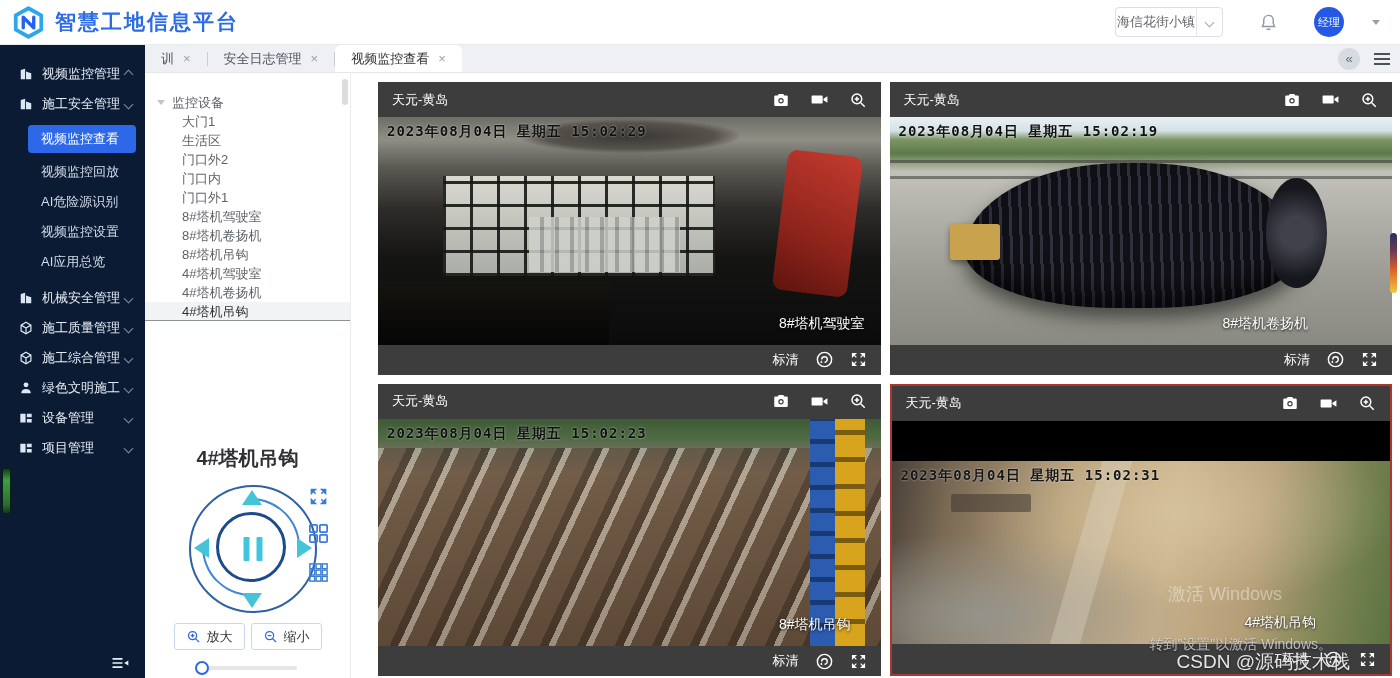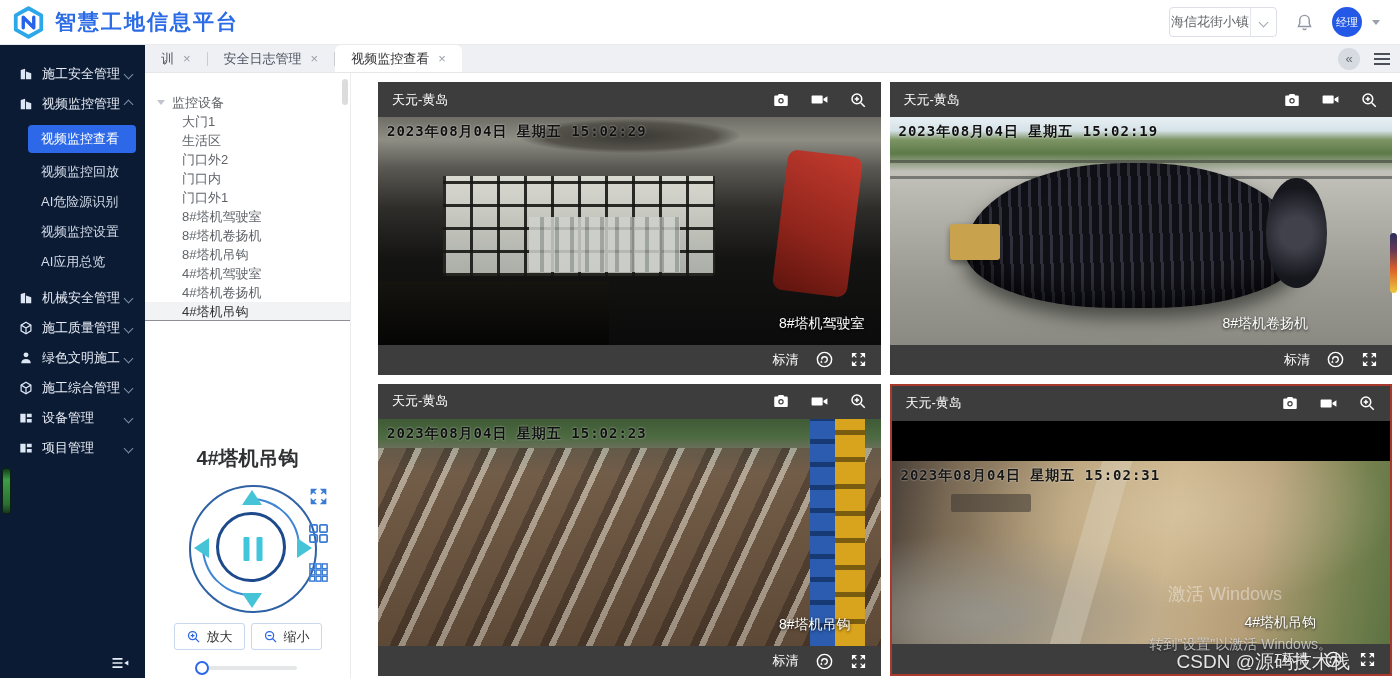--- a/index.html
+++ b/index.html
@@ -3,21 +3,21 @@
 <meta charset="utf-8">
 <style>
   * { box-sizing: border-box; margin: 0; padding: 0; }
   html,body { width:1400px; height:678px; overflow:hidden; font-family:"Liberation Sans",sans-serif; background:#fff; }
   .stage { position:relative; width:1400px; height:678px; background:#fff; }
 
   
   .app-header { position:absolute; left:0; top:0; width:100%; height:45px; background:#fff; border-bottom:1px solid #e9eaec; display:flex; align-items:center; z-index:30; }
   .logo-wrap { display:flex; align-items:center; margin-left:12px; }
   .app-title { color:#2b6be6; font-size:21px; font-weight:bold; letter-spacing:2px; margin-left:10px; }
-  .header-right { margin-left:auto; display:flex; align-items:center; gap:18px; padding-right:20px; }
+  .header-right { margin-left:auto; display:flex; align-items:center; gap:36px; padding-right:20px; }
   .proj-select { width:108px; height:30px; border:1px solid #dcdfe6; border-radius:4px; display:flex; align-items:center; background:#fff; cursor:pointer; }
   .proj-select .sel-text { flex:1; text-align:center; font-size:13px; color:#606266; }
   .proj-select .sel-arrow { width:26px; height:100%; border-left:1px solid #e4e7ed; display:flex; align-items:center; justify-content:center; }
   .chev { width:7px; height:7px; border-right:1.5px solid #a0a6b1; border-bottom:1.5px solid #a0a6b1; display:inline-block; }
   .chev.down { transform:rotate(45deg); }
   .chev.up { transform:rotate(-135deg); }
   .avatar { width:30px; height:30px; border-radius:50%; background:#2458e6; color:#fff; font-size:11px; display:flex; align-items:center; justify-content:center; cursor:pointer; }
   .avatar-caret { width:0; height:0; border-left:4px solid transparent; border-right:4px solid transparent; border-top:5px solid #9aa0ab; margin-left:-8px; }
 
   
@@ -156,31 +156,31 @@
     </div>
   </div>
 
   <div class="sidebar">
     <div class="menu-item">
       <span class="micon">
           <svg viewBox="0 0 16 16" width="14" fill="#dde6f5">
             <path d="M2 14V3.5L7 2v12H2zm6 0V5.2l6 1.8v7H8z"></path>
           </svg>
         </span>
+      <span class="mlabel">视频监控管理</span>
+      <i class="chev up"></i>
+    </div>
+    <div class="menu-item">
+      <span class="micon">
+          <svg viewBox="0 0 16 16" width="14" fill="#dde6f5">
+            <path d="M2 14V3.5L7 2v12H2zm6 0V5.2l6 1.8v7H8z"></path>
+          </svg>
+        </span>
       <span class="mlabel">施工安全管理</span>
       <i class="chev down"></i>
-    </div>
-    <div class="menu-item">
-      <span class="micon">
-          <svg viewBox="0 0 16 16" width="14" fill="#dde6f5">
-            <path d="M2 14V3.5L7 2v12H2zm6 0V5.2l6 1.8v7H8z"></path>
-          </svg>
-        </span>
-      <span class="mlabel">视频监控管理</span>
-      <i class="chev up"></i>
     </div>
     <div class="submenu">
       <div class="submenu-item active">视频监控查看</div>
       <div class="submenu-item">视频监控回放</div>
       <div class="submenu-item">AI危险源识别</div>
       <div class="submenu-item">视频监控设置</div>
       <div class="submenu-item">AI应用总览</div>
     </div>
     <div class="menu-item">
       <span class="micon">
@@ -196,36 +196,36 @@
           <svg viewBox="0 0 16 16" width="14" fill="none" stroke="#dde6f5" stroke-width="1.4">
             <path d="M8 1.5l5.6 3.2v6.6L8 14.5l-5.6-3.2V4.7L8 1.5z"></path>
             <path d="M8 8l5.6-3.3M8 8L2.4 4.7M8 8v6.5"></path>
           </svg>
         </span>
       <span class="mlabel">施工质量管理</span>
       <i class="chev down"></i>
     </div>
     <div class="menu-item">
       <span class="micon">
+          <svg viewBox="0 0 16 16" width="14" fill="none" stroke="#dde6f5" stroke-width="1.4">
+            <path d="M8 1.5l5.6 3.2v6.6L8 14.5l-5.6-3.2V4.7L8 1.5z"></path>
+            <path d="M8 8l5.6-3.3M8 8L2.4 4.7M8 8v6.5"></path>
+          </svg>
+        </span>
+      <span class="mlabel">施工综合管理</span>
+      <i class="chev down"></i>
+    </div>
+    <div class="menu-item">
+      <span class="micon">
           <svg viewBox="0 0 16 16" width="14" fill="#dde6f5">
             <circle cx="8" cy="4.4" r="2.8"></circle>
             <path d="M2.5 14c0-3 2.4-4.8 5.5-4.8s5.5 1.8 5.5 4.8z"></path>
           </svg>
         </span>
       <span class="mlabel">绿色文明施工</span>
-      <i class="chev down"></i>
-    </div>
-    <div class="menu-item">
-      <span class="micon">
-          <svg viewBox="0 0 16 16" width="14" fill="none" stroke="#dde6f5" stroke-width="1.4">
-            <path d="M8 1.5l5.6 3.2v6.6L8 14.5l-5.6-3.2V4.7L8 1.5z"></path>
-            <path d="M8 8l5.6-3.3M8 8L2.4 4.7M8 8v6.5"></path>
-          </svg>
-        </span>
-      <span class="mlabel">施工综合管理</span>
       <i class="chev down"></i>
     </div>
     <div class="menu-item">
       <span class="micon">
           <svg viewBox="0 0 16 16" width="14" fill="#dde6f5">
             <path d="M1.5 3h6v10h-6zM9 3h5.5v4H9zM9 9h5.5v4H9z"></path>
           </svg>
         </span>
       <span class="mlabel">设备管理</span>
       <i class="chev down"></i>

